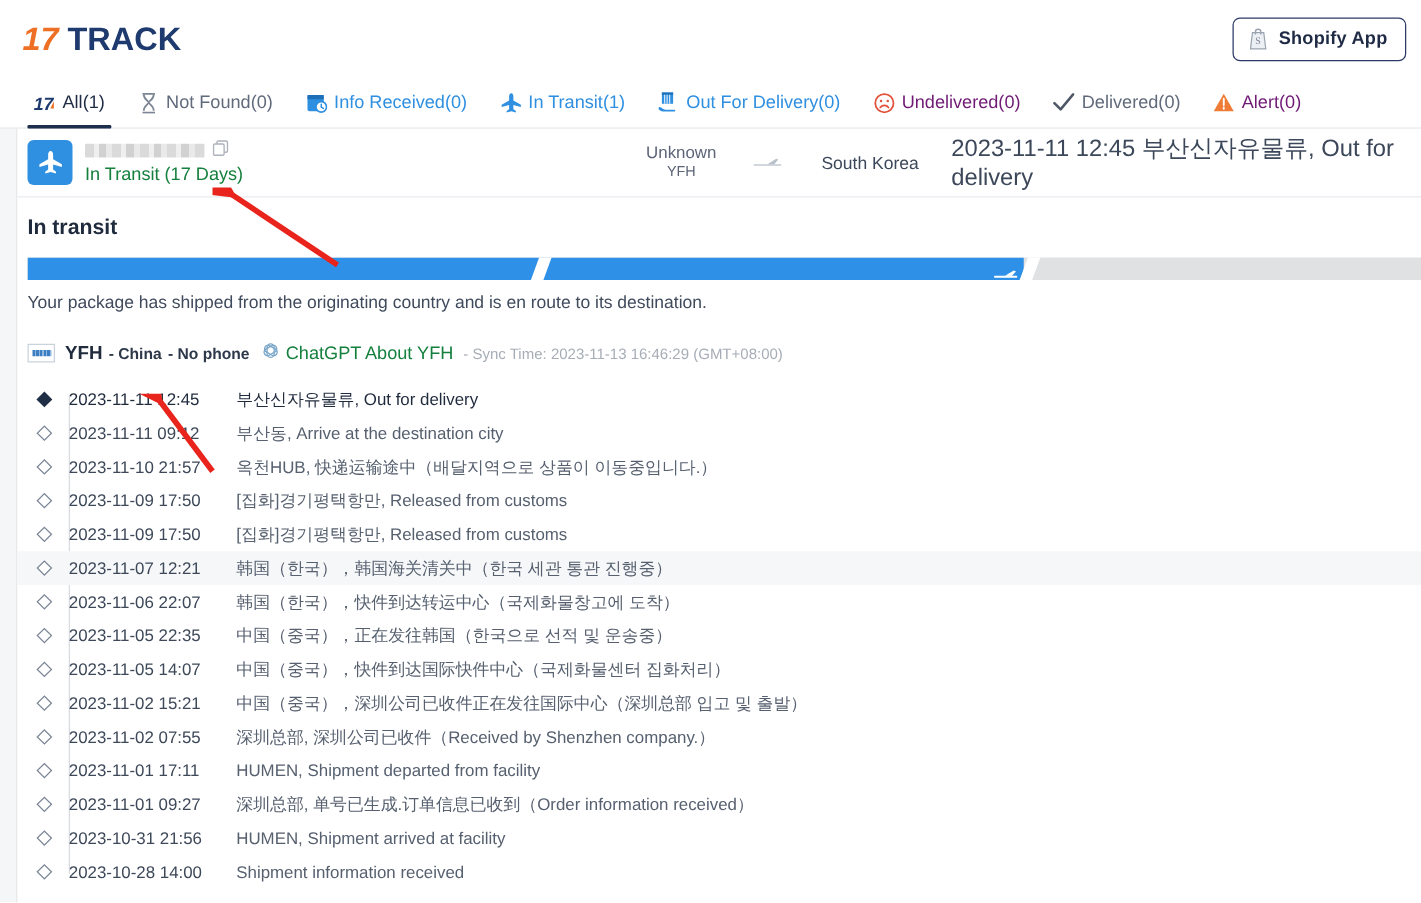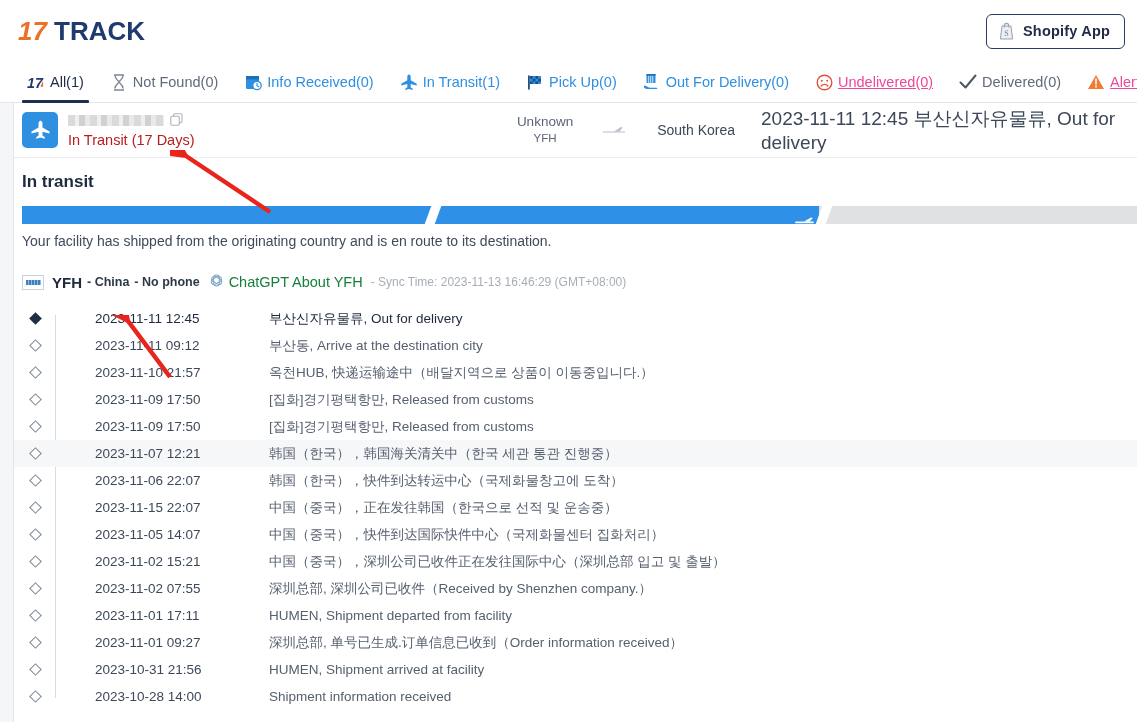--- a/index.html
+++ b/index.html
@@ -35,21 +35,21 @@
     padding-left:14px; background:#fff;
     gap: 0;
   }
   .tab {
     display:flex; align-items:center; gap:5px;
     height:40px; padding:0 13px;
     font-size:14.5px; color:#5b6475; cursor:pointer;
     white-space:nowrap; position:relative;
   }
   .tab.blue  { color:#2f8fe0; }
-  .tab.red   { color:#ec4899;text-decoration:underline; }
+  .tab.red   { color:#701a75; }
   .tab.grey  { color:#606a7b; }
   .tab.dark  { color:#2f3b52; }
   .tab.active { color:#1d2b45; font-weight:normal; }
   .tab.active::after{
     content:""; position:absolute; left:8px; right:8px; bottom:-1px;
     height:3px; background:#1e2f4d; border-radius:1px;
   }
   .tab .ico { width:18px; height:18px; display:flex; align-items:center; justify-content:center; flex:none; }
   .tab .ico svg { display:block; }
 
@@ -72,21 +72,21 @@
   .sum-left { display:flex; flex-direction:column; justify-content:center; }
   .blurline { display:flex; align-items:center; gap:6px; height:16px; }
   .blurbar {
     width:96px; height:11px;
     background: repeating-linear-gradient(90deg,
       #d9d9d9 0px, #d9d9d9 7px, #efefef 7px, #efefef 11px,
       #cfcfcf 11px, #cfcfcf 17px, #e8e8e8 17px, #e8e8e8 22px);
     filter: blur(.6px); opacity:.95; border-radius:1px;
   }
   .copy-ic { opacity:.55; }
-  .sum-status { font-size:14.5px; color:#b91c1c; margin-top:3px; }
+  .sum-status { font-size:14.5px; color:#15803d; margin-top:3px; }
   .sum-mid { margin-left:auto; display:flex; align-items:center; gap:14px; }
   .origin { text-align:center; line-height:1.35; }
   .origin .o1 { font-size:13.5px; color:#5c6577; }
   .origin .o2 { font-size:11.5px; color:#5c6577; }
   .planepath { margin:0 14px; width:28px; display:flex; align-items:center; justify-content:center;}
   .dest { font-size:14px; color:#3c4759; }
   .sum-right { width:392px; text-align:left; padding-left:26px; font-size:19px; color:#3c4759; }
 
   
   .block { padding: 14px 0 0 0; }
@@ -112,21 +112,21 @@
     background: repeating-linear-gradient(90deg,#3d7fc1 0 2px, #8fb9e0 2px 3px);
   }
   .carrier-name { font-size:15px; font-weight:bold; color:#202b3d; }
   .carrier-meta { font-size:12.5px; font-weight:bold; color:#2d384a; margin-left:5px; }
   .gpt-link { display:flex; align-items:center; gap:5px; margin-left:9px; color:#15803d; font-size:14.5px; cursor:pointer;}
   .sync { font-size:12px; color:#a7adb7; margin-left:8px; }
 
   
   .timeline { position:relative; margin-top:14px; }
   .tl-line { position:absolute; left:41px; top:10px; bottom:12px; width:1px; background:#d8dbe0; }
-  .ev { display:flex; align-items:center; height:27px; position:relative; padding-left:8px;gap:40px; }
+  .ev { display:flex; align-items:center; height:27px; position:relative; padding-left:8px; }
   .ev.hl { background:#f6f7f8; }
   .ev .mark { width:26px; display:flex; align-items:center; justify-content:center; flex:none; position:relative; z-index:2;}
   .dmd { width:9px; height:9px; transform:rotate(45deg); }
   .dmd.filled { background:#1f2d45; }
   .dmd.open { background:#fff; border:1px solid #7b8596; }
   .ev .ts { width:125px; font-size:13.5px; color:#3d4859; padding-left:7px; flex:none; }
   .ev.first .ts { color:#1f2a3d; }
   .ev .desc { font-size:13.5px; color:#56606f;margin-left:16px; }
   .ev.first .desc { color:#1f2a3d; }
 
@@ -191,30 +191,20 @@
 
     <div class="tab blue">
       <span class="ico">
         <svg width="18" height="17" viewBox="0 0 18 17">
           <path d="M9 0.6 c1.1 0 1.7 1.2 1.7 2.6 v3.1 l6 3.4 v1.9 l-6 -1.7 v3.4 l2 1.5 v1.2 l-3.7 -1 l-3.7 1 v-1.2 l2 -1.5 v-3.4 l-6 1.7 v-1.9 l6 -3.4 v-3.1 c0 -1.4 0.6 -2.6 1.7 -2.6z" fill="#2f8fe0"></path>
         </svg>
       </span>
       <span>In Transit(1)</span>
     </div>
 
-    <div class="tab blue">
-      <span class="ico">
-        <svg width="17" height="17" viewBox="0 0 17 17">
-          <rect x="1" y="1.5" width="1.8" height="14" fill="#1d4f85"></rect>
-          <path d="M3 2 h11 v8 h-11 z" fill="#2f8fe0"></path>
-          <path d="M3 2 h2.7 v2.7 h-2.7z M8.4 2 h2.7 v2.7 h-2.7z M5.7 4.7 h2.7 v2.7 h-2.7z M11.1 4.7 h2.9 v2.7 h-2.9z M3 7.4 h2.7 v2.6 h-2.7z M8.4 7.4 h2.7 v2.6 h-2.7z" fill="#1d4f85"></path>
-        </svg>
-      </span>
-      <span>Pick Up(0)</span>
-    </div>
 
     <div class="tab blue">
       <span class="ico">
         <svg width="18" height="18" viewBox="0 0 18 18">
           <rect x="3.5" y="1" width="9" height="9" fill="#2f8fe0"></rect>
           <path d="M3.5 1 h9 v1.8 h-9z" fill="#1d6fb8"></path>
           <path d="M5.2 2.8 h1 v7.2 h-1z M7.2 2.8 h1 v7.2 h-1z M9.2 2.8 h1 v7.2 h-1z" fill="#cfe4f7"></path>
           <path d="M1 12.5 c2.5 0 3.5 2.2 6 2.2 h6.5 c1 0 1 1.4 0 1.4 h-9 c-2 0 -2.5 -1.4 -3.5 -1.4z" fill="#2f8fe0"></path>
         </svg>
       </span>
@@ -303,21 +293,21 @@
           <div class="div1"></div>
           <div class="div2"></div>
           <div class="cursor">
             <svg width="22" height="9" viewBox="0 0 22 9">
               <path d="M1 6.4 h17" stroke="#fff" stroke-width="1.7" stroke-linecap="round"></path>
               <path d="M9 5.6 l7 -4.2 l1.8 0.7 l-3.4 3.6 z" fill="#fff"></path>
             </svg>
           </div>
         </div>
 
-        <div class="progress-note">Your facility has shipped from the originating country and is en route to its destination.</div>
+        <div class="progress-note">Your package has shipped from the originating country and is en route to its destination.</div>
 
         <div class="carrier">
           <span class="carrier-logo">
               <span class="stripes"></span>
             </span>
           <span class="carrier-name">YFH</span>
           <span class="carrier-meta">- China</span>
           <span class="carrier-meta">- No phone</span>
           <span class="gpt-link">
             <span>
@@ -383,21 +373,21 @@
             <span class="mark">
                 <span class="dmd open"></span>
               </span>
             <span class="ts">2023-11-06 22:07</span>
             <span class="desc">韩国（한국），快件到达转运中心（국제화물창고에 도착）</span>
           </div>
           <div class="ev">
             <span class="mark">
                 <span class="dmd open"></span>
               </span>
-            <span class="ts">2023-11-15 22:07</span>
+            <span class="ts">2023-11-05 22:35</span>
             <span class="desc">中国（중국），正在发往韩国（한국으로 선적 및 운송중）</span>
           </div>
           <div class="ev">
             <span class="mark">
                 <span class="dmd open"></span>
               </span>
             <span class="ts">2023-11-05 14:07</span>
             <span class="desc">中国（중국），快件到达国际快件中心（국제화물센터 집화처리）</span>
           </div>
           <div class="ev">

